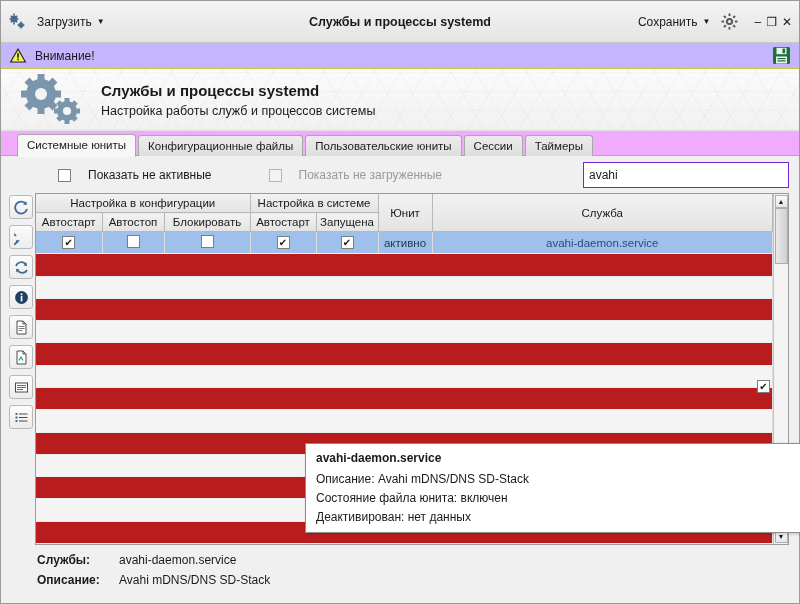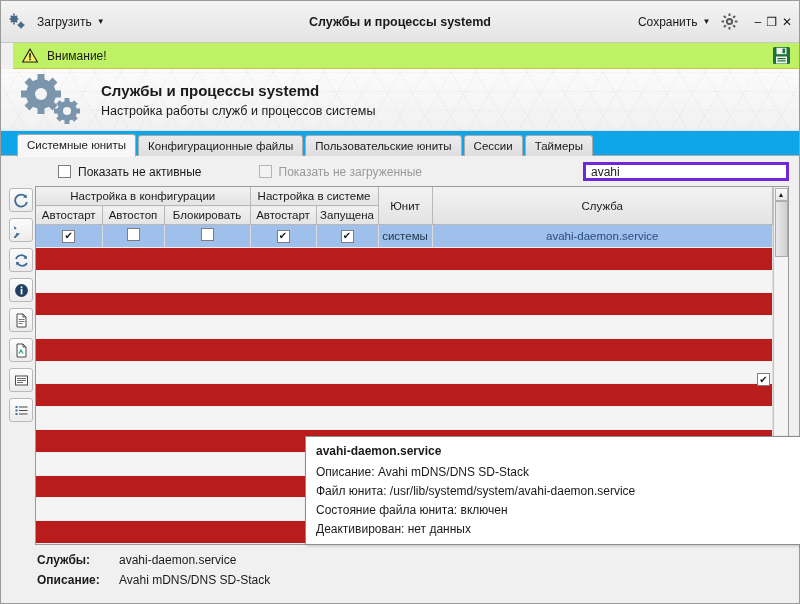--- a/index.html
+++ b/index.html
@@ -52,28 +52,27 @@
   .win-ctrl {
     display: flex; align-items: center; gap: 3px;
     margin-left: 8px; position: relative; z-index: 2;
     font-size: 12px;
   }
   .win-ctrl span { padding: 0 1px; }
 
   
   .warnbar {
     height: 26px;
-    background: #bef264;
+    background: #c4b5fd;
     border-bottom: 1px solid #c9c54a;
     display: flex;
     align-items: center;
     padding: 0 8px;
     gap: 8px;
     flex: none;
-    margin-left: 12px;
   }
   .warnbar .txt { font-size: 12px; }
   .warnbar .save { margin-left: auto; }
 
   
   .hero {
     height: 62px;
     flex: none;
     background:
       repeating-linear-gradient(60deg, rgba(0,0,0,0.028) 0 1px, transparent 1px 22px),
@@ -89,21 +88,21 @@
   .hero-txt h1 { margin: 0 0 5px 0; font-size: 15px; font-weight: bold; }
   .hero-txt p { margin: 0; font-size: 12.5px; }
 
   
   .tabs {
     display: flex;
     align-items: flex-end;
     padding: 0 16px;
     height: 25px;
     flex: none;
-    background: #0ea5e9;
+    background: #f0abfc;
     position: relative;
   }
   .tabs::after {
     content: "";
     position: absolute; left: 0; right: 0; bottom: 0;
     border-bottom: 1px solid #a9a9a9;
   }
   .tab {
     border: 1px solid #a9a9a9;
     border-bottom: none;
@@ -141,34 +140,34 @@
     position: relative;
   }
   .combo .val { flex: 1; }
   .combo .arrow {
     width: 16px; height: 17px;
     background: linear-gradient(#f6f6f6, #e0e0e0);
     border: 1px solid #b4b4b4;
     display: flex; align-items: center; justify-content: center;
     font-size: 7px;
   }
-  .chk-label { display: flex; align-items: flex-start; gap: 7px; font-size: 12px; padding-left: 47px; }
+  .chk-label { display: flex; align-items: flex-end; gap: 17px; font-size: 12px; padding-left: 47px; }
   .chk-label.disabled { color: #9a9a9a; }
   .cbox {
     width: 13px; height: 13px;
     border: 1px solid #7d7d7d;
     background: #fff;
     display: inline-flex; align-items: center; justify-content: center;
     font-size: 10px; line-height: 1;
   }
   .cbox.dis { border-color: #b5b5b5; background: #f3f3f3; }
   .search {
     margin-left: auto;
-    width: 206px; height: 19px;
-    border: 3px solid #6d28d9;
+    width: 206px; height: 26px;
+    border: 1px solid #6d28d9;
     background: #fff;
     font-size: 12px;
     padding: 0 5px;
     display: flex; align-items: center;
   }
 
   
   .body {
     flex: 1;
     display: flex;
@@ -524,21 +523,21 @@
               <th>Запущена</th>
             </tr>
           </thead>
           <tbody>
             <tr class="sel">
               <td><span class="cbox">✔</span></td>
               <td><span class="cbox"></span></td>
               <td><span class="cbox"></span></td>
               <td><span class="cbox">✔</span></td>
               <td><span class="cbox">✔</span></td>
-              <td class="unit">системы</td>
+              <td class="unit">активно</td>
               <td class="svc">avahi-daemon.service</td>
             </tr>
             <tr>
                 <td colspan="7"></td>
               </tr>
             <tr class="alt">
                 <td colspan="7"></td>
               </tr>
             <tr>
                 <td colspan="7"></td>
@@ -583,21 +582,20 @@
           </div>
           <div class="sb-btn">▼</div>
         </div>
       </div>
 
       <div class="float-chk">✔</div>
 
       <div class="tooltip">
         <div class="tt-title">avahi-daemon.service</div>
         <div class="tt-row">Описание: Avahi mDNS/DNS SD-Stack</div>
-        <div class="tt-row">Файл юнита: /usr/lib/systemd/system/avahi-daemon.service</div>
         <div class="tt-row">Состояние файла юнита: включен</div>
         <div class="tt-row">Деактивирован: нет данных</div>
       </div>
     </div>
   </div>
 
   <div class="footer">
     <div class="frow">
       <div class="lbl">Службы:</div>
       <div>avahi-daemon.service</div>

